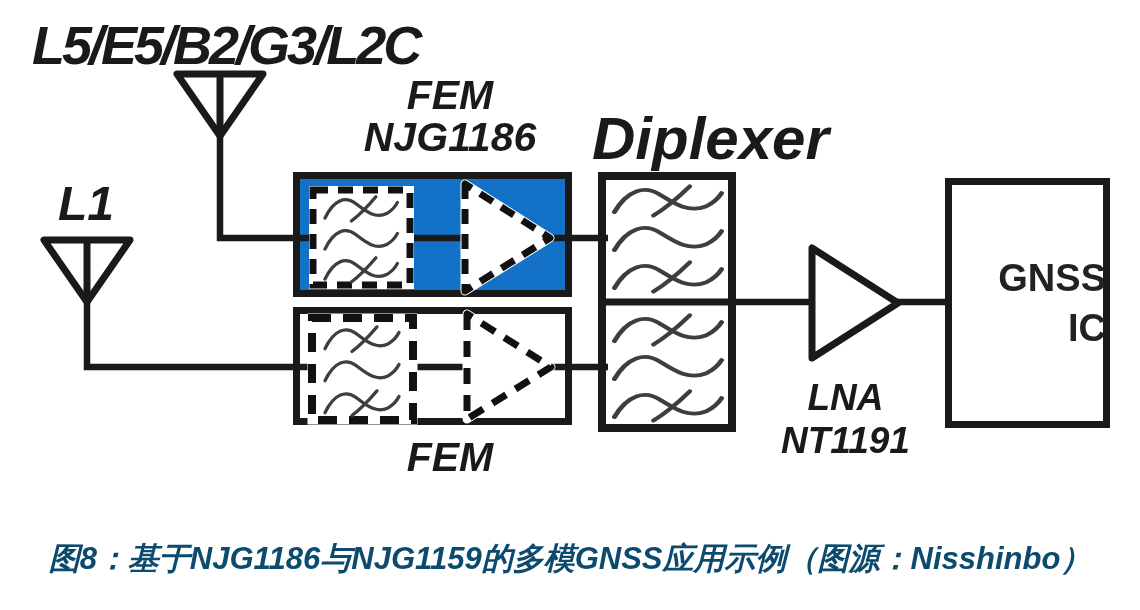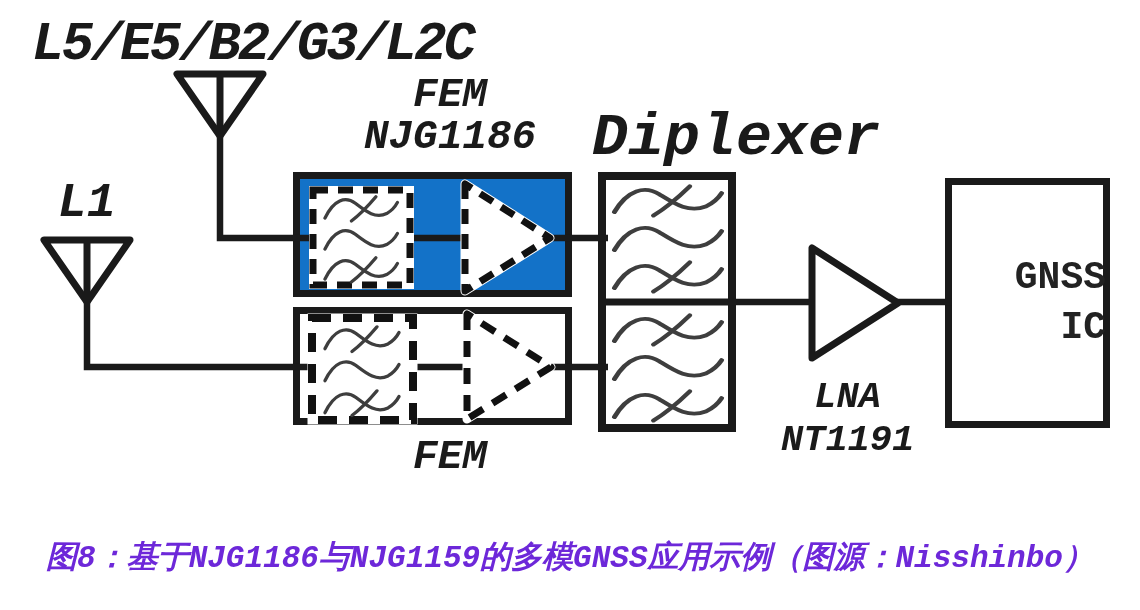--- a/index.html
+++ b/index.html
@@ -3,21 +3,21 @@
 <meta charset="utf-8">
 <style>
   * { margin: 0; padding: 0; box-sizing: border-box; }
   html, body { background: #ffffff; }
   .stage {
     position: relative;
     width: 1140px;
     height: 610px;
     background: #ffffff;
     overflow: hidden;
-    font-family: Liberation Mono, monospace;
+    font-family: Liberation Sans, sans-serif;
   }
   .diagram-svg {
     position: absolute;
     left: 0; top: 0;
     width: 1140px;
     height: 610px;
   }
   .lbl {
     position: absolute;
     color: #1a1a1a;
@@ -156,15 +156,15 @@
   <div class="lbl lbl-lna">
     <div>LNA</div>
     <div>NT1191</div>
   </div>
 
   <div class="gnss-text">
     <div>GNSS</div>
     <div>IC</div>
   </div>
 
-  <div class="caption" style="color: #6d28d9;">图8：基于NJG1186与NJG1159的多模GNSS应用示例（图源：Nisshinbo）</div>
+  <div class="caption" style="color: #0c4a6e;">图8：基于NJG1186与NJG1159的多模GNSS应用示例（图源：Nisshinbo）</div>
 
 </div>
 
 </body></html>

